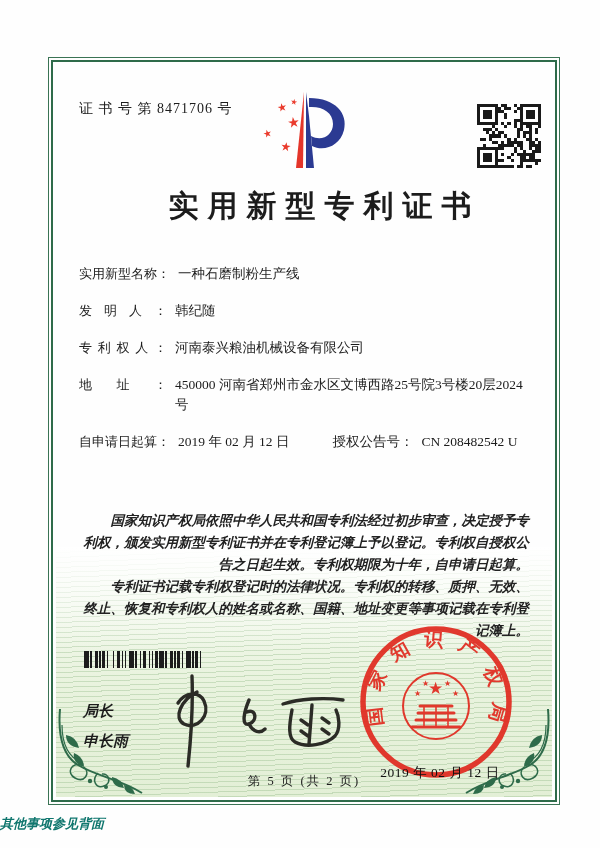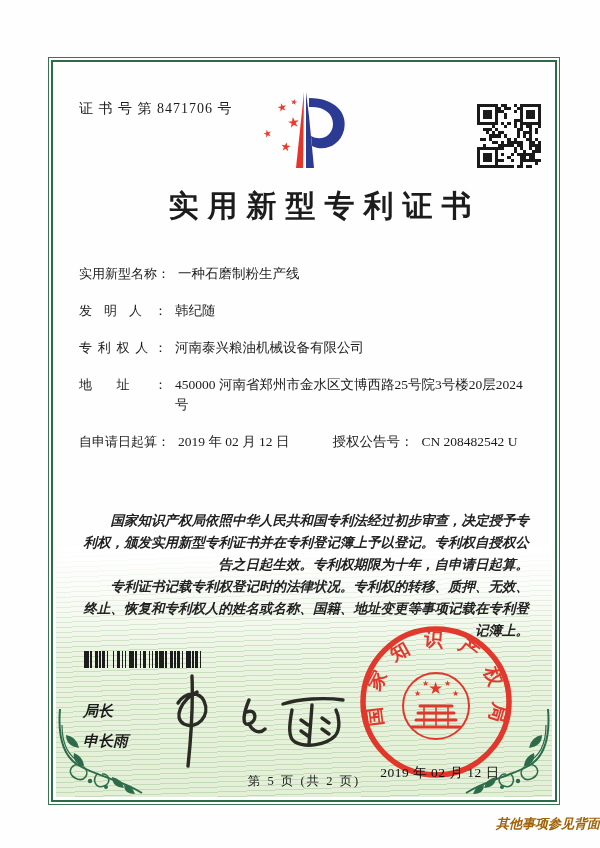--- a/index.html
+++ b/index.html
@@ -37,22 +37,22 @@
   .barcode i{display:block;height:100%;flex:none;}
   .officer{position:absolute;left:30px;top:634px;font-size:15px;font-weight:600;line-height:30px;font-style:italic;}
   .signature{position:absolute;left:92px;top:608px;width:220px;height:105px;}
   .seal{position:absolute;left:303px;top:560px;width:160px;height:160px;mix-blend-mode:multiply;opacity:.93;}
   .sealdate{position:absolute;left:303px;top:702px;width:168px;text-align:center;font-size:13.5px;
             letter-spacing:.5px;color:#111;z-index:3;}
   .pageinfo{position:absolute;left:0;right:0;bottom:10px;text-align:center;font-size:12.5px;letter-spacing:2px;}
   .ornament{position:absolute;width:92px;height:92px;z-index:1;}
   .orn-bl{left:1px;bottom:1px;}
   .orn-br{right:1px;bottom:1px;transform:scaleX(-1);}
-  .backnote{position:absolute;left:0;right:0;top:815px;text-align:right;font-size:13px;
-            font-style:italic;font-weight:600;color:#a16207;}
+  .backnote{position:absolute;left:0;right:0;top:815px;text-align:left;font-size:13px;
+            font-style:italic;font-weight:600;color:#0f766e;}
 </style>
 </head>
 <body>
 
 <div class="page">
   <div class="frame">
     <div class="frame-inner">
       <div class="bg-pattern"></div>
 
       <svg class="ornament orn-bl" viewBox="0 0 92 92">

